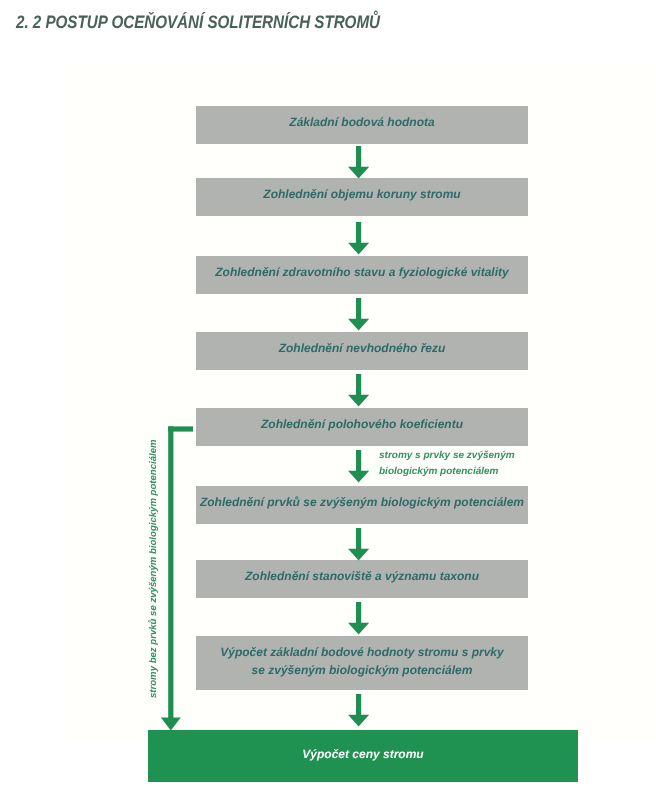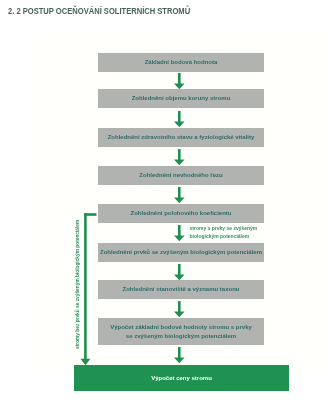--- a/index.html
+++ b/index.html
@@ -1,17 +1,17 @@
 <!DOCTYPE html>
 <html><head>
 <meta charset="utf-8">
 <style>
   html,body{margin:0;padding:0;}
   body{width:328px;height:405px;background:#ffffff;font-family:"Liberation Sans",sans-serif;overflow:hidden;}
-  #page{position:relative;width:302px;height:405px;}
+  #page{position:relative;width:302px;height:405px;font-style:italic;}
   .title{position:absolute;left:8px;top:5.9px;font-size:9px;font-weight:bold;color:#4a615a;letter-spacing:-0.02px;white-space:nowrap;transform:scaleX(.845);transform-origin:0 50%;}
   .panel{position:absolute;left:32px;top:33px;width:296px;height:340px;background:#fffffb;}
   .box{position:absolute;left:98px;width:166px;background:#b1b3b1;color:#2e6b66;font-size:6px;font-weight:bold;text-align:center;display:flex;align-items:center;justify-content:center;line-height:1.5;box-sizing:border-box;padding:0 1px;}
   .gbox{position:absolute;background:#1f9150;color:#ffffff;font-size:6px;font-weight:bold;display:flex;align-items:center;justify-content:center;}
   .arrow{position:absolute;}
   .sidelabel{position:absolute;color:#339064;font-size:4.8px;font-weight:bold;white-space:nowrap;transform:rotate(-90deg);transform-origin:0 0;line-height:1;}
   .note{position:absolute;color:#339064;font-size:5px;font-weight:bold;line-height:1.68;}
 </style>
 </head>
 <body>

